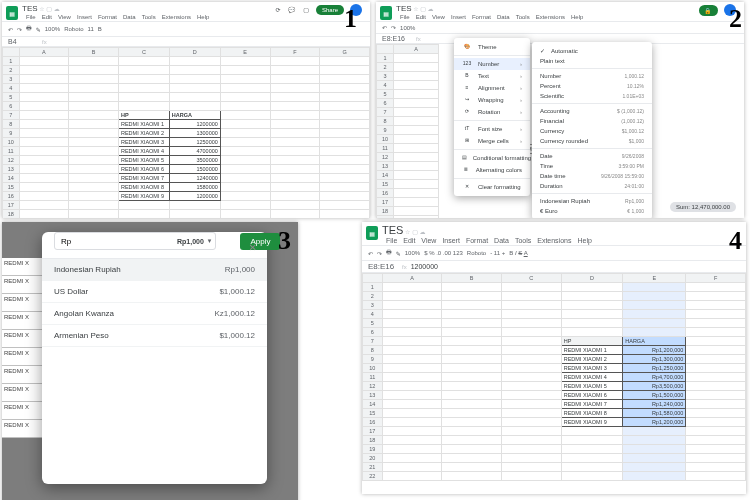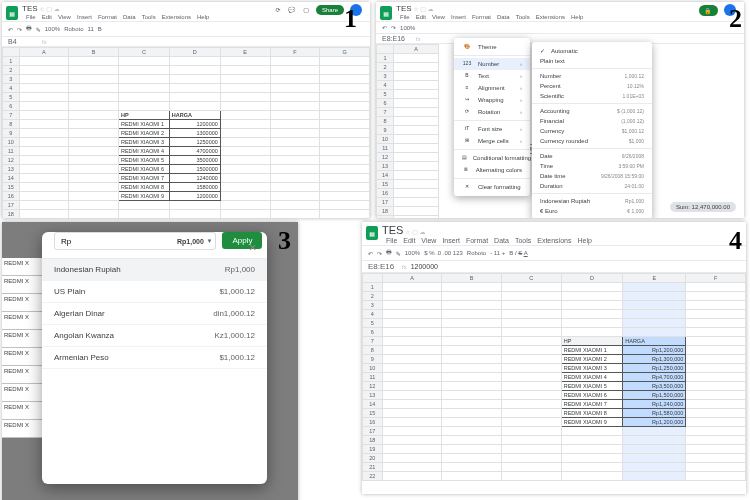--- a/index.html
+++ b/index.html
@@ -33,21 +33,21 @@
 .menu{position:absolute;background:#fff;border-radius:3px;box-shadow:0 2px 8px rgba(0,0,0,.35);font-size:6px;color:#3c4043;padding:3px 0}
 .menu .mi{display:flex;gap:6px;padding:2px 8px;align-items:center;white-space:nowrap}
 .menu .mi.hover{background:#e8f0fe}
 .menu .sep{height:0;border-top:1px solid #e8eaed;margin:2px 0}
 .mi .arr{margin-left:auto;color:#888}
 
 #q3{background:#7d7d7d;padding-top:10px}
 .dlg{position:absolute;left:40px;top:10px;width:225px;height:252px;background:#fff;border-radius:6px;box-shadow:0 4px 16px rgba(0,0,0,.4)}
 .dlg h2{font-size:10px;font-weight:400;margin:0;padding:10px 12px 8px;color:#3c4043}
 .dlg .close{position:absolute;right:10px;top:10px;color:#888;font-size:10px}
-.dlg .search{margin:0 12px;display:flex;gap:6px;align-items:flex-start}
+.dlg .search{margin:0 12px;display:flex;gap:24px;align-items:flex-end}
 .dlg .inp{flex:1;border:1px solid #dadce0;border-radius:3px;height:16px;display:flex;align-items:center;padding:0 4px;gap:4px}
 .dlg .inp input{border:0;outline:0;font-size:8px;flex:1}
 .dlg .inp .sample{font-size:7px;color:#3c4043;font-weight:700}
 .dlg .apply{background:#1e8e3e;color:#fff;font-size:8px;padding:4px 10px;border-radius:3px}
 .dlg .list{margin-top:8px;border-top:1px solid #e8eaed}
 .dlg .row{display:flex;padding:6px 12px;font-size:8px;border-bottom:1px solid #f1f3f4}
 .dlg .row.sel{background:#f1f3f4}
 .dlg .row .r{margin-left:auto;color:#5f6368}
 
 .bgrows{position:absolute;left:0;top:36px;right:0;bottom:0}
@@ -588,26 +588,22 @@
         <span style="font-size:7px;color:#5f6368">▾</span>
       </div>
       <span class="apply">Apply</span>
     </div>
     <div class="list" id="clist">
         <div class="row sel">
           <span>Indonesian Rupiah</span>
           <span class="r">Rp1,000</span>
         </div>
         <div class="row">
-          <span>US Plain</span>
+          <span>US Dollar</span>
           <span class="r">$1,000.12</span>
-        </div>
-        <div class="row">
-          <span>Algerian Dinar</span>
-          <span class="r">din1,000.12</span>
         </div>
         <div class="row">
           <span>Angolan Kwanza</span>
           <span class="r">Kz1,000.12</span>
         </div>
         <div class="row">
           <span>Armenian Peso</span>
           <span class="r">$1,000.12</span>
         </div>
       </div>

